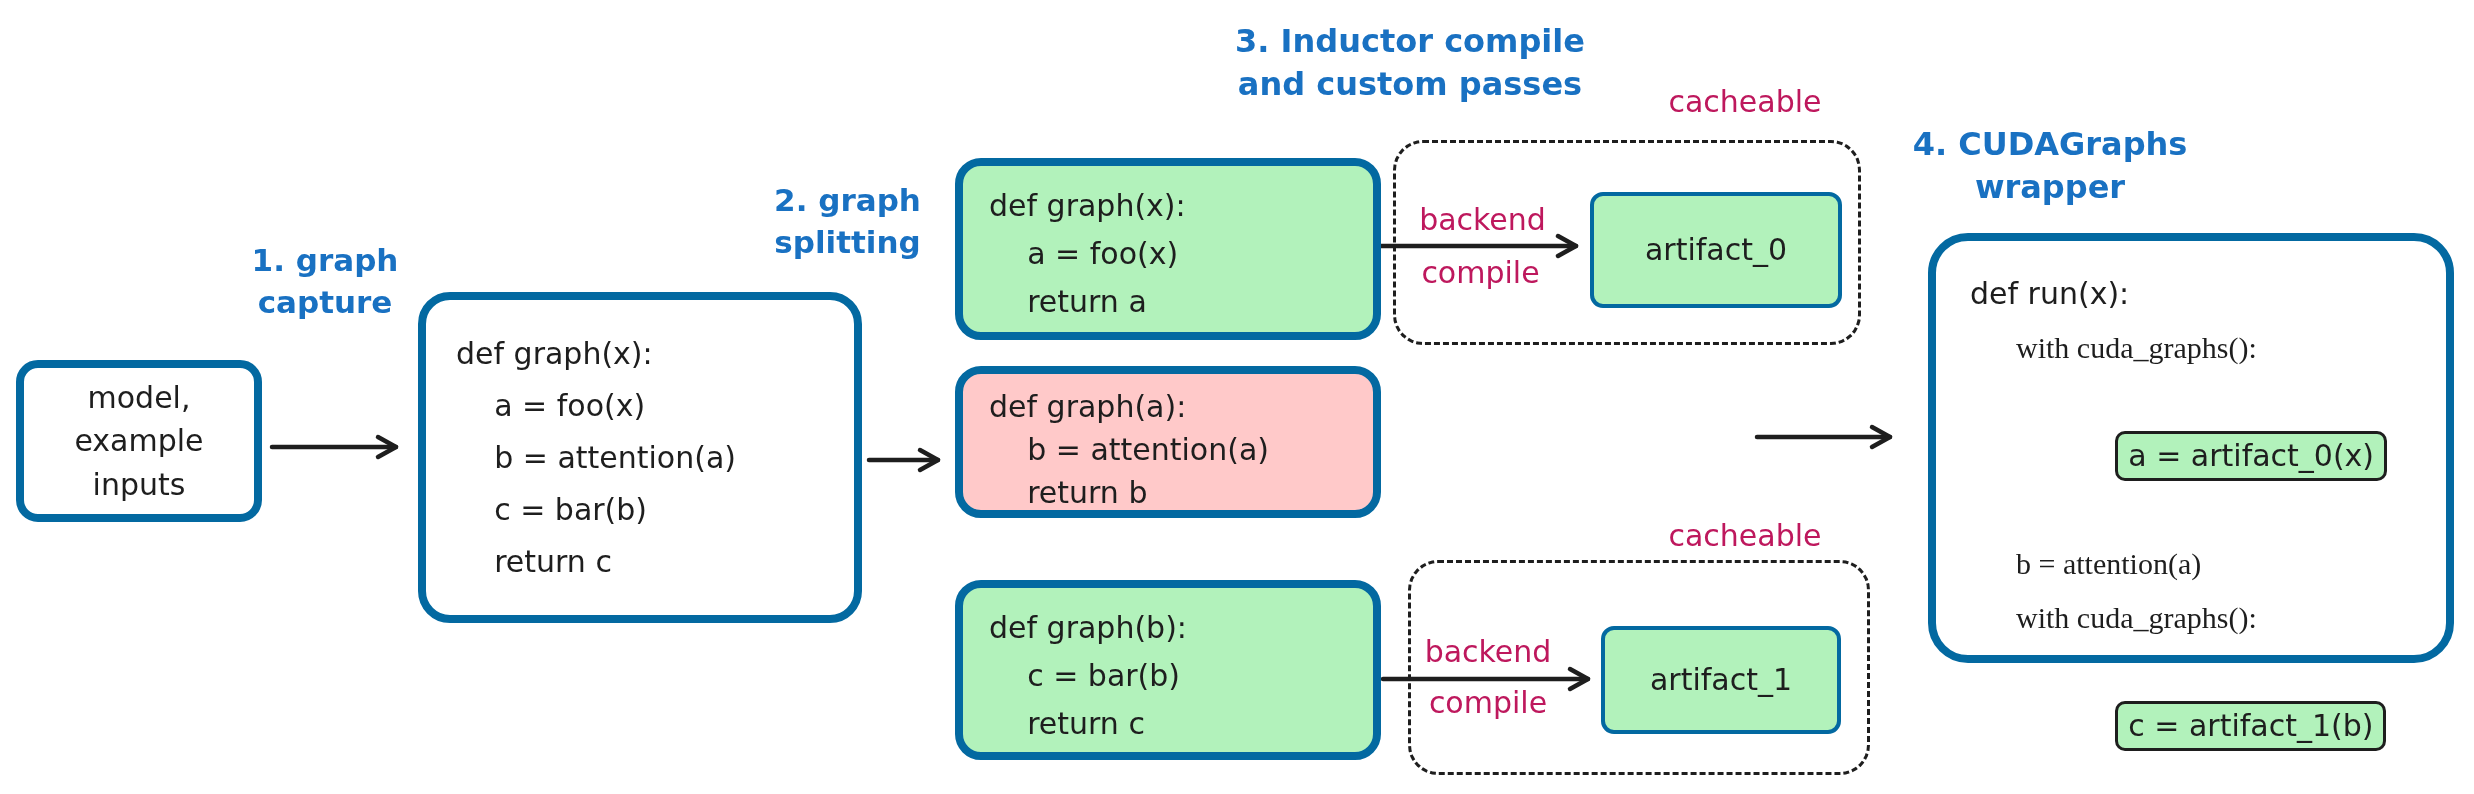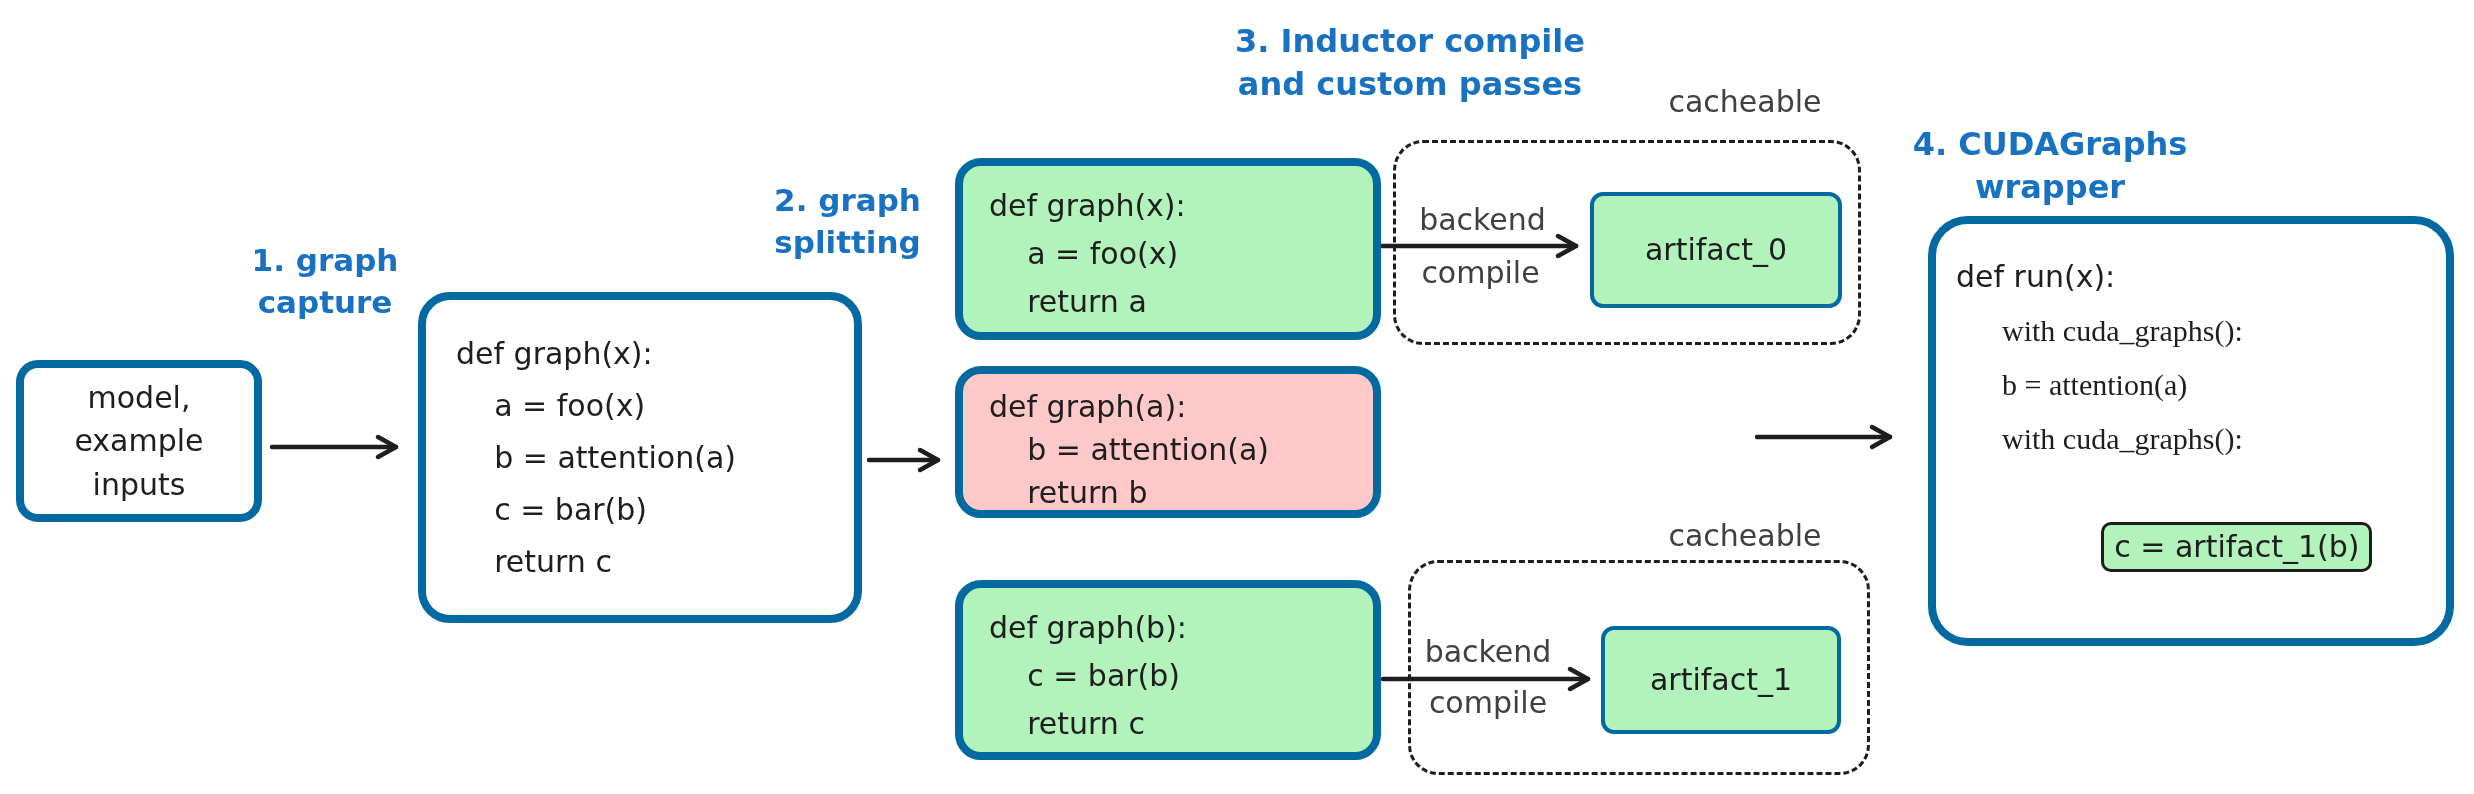--- a/index.html
+++ b/index.html
@@ -11,21 +11,21 @@
 
   .box { position: absolute; border: 8px solid #0369a1; border-radius: 32px; background: #ffffff; }
   .fill-green { background: #b2f2bb; }
   .fill-red { background: #ffc9c9; }
 
   .code { font-size: 30px; white-space: pre; color: #1e1e1e; }
 
   .blue-label { position: absolute; color: #1971c2; font-weight: bold; font-size: 31px;
                 line-height: 1.35; text-align: center; white-space: pre-line; }
 
-  .plain-label { position: absolute; font-size: 30px; color: #404040; text-align: center; }
+  .plain-label { position: absolute; font-size: 30px; color: #be185d; text-align: center; }
 
   .center-text { display: flex; align-items: center; justify-content: center;
                  text-align: center; white-space: pre-line; font-size: 30px; line-height: 1.45; }
 
   .dashed-box { position: absolute; border: 3.5px dashed #1e1e1e; border-radius: 30px; background: transparent; }
 
   .model-box { left: 16px; top: 360px; width: 246px; height: 162px; border-radius: 22px; }
 
   .graph-box { left: 418px; top: 292px; width: 444px; height: 331px; padding: 28px 30px; }
   .graph-box .code { line-height: 52px; }
@@ -37,21 +37,21 @@
   .split-box-1 .code { line-height: 43px; }
   .split-box-2 { top: 580px; height: 180px; }
 
   .dashed-top { left: 1393px; top: 140px; width: 468px; height: 205px; }
   .dashed-bottom { left: 1408px; top: 560px; width: 462px; height: 215px; }
 
   .artifact-box { border-radius: 13px; border-width: 4px; font-size: 30px; }
   .artifact0 { left: 1590px; top: 192px; width: 252px; height: 116px; }
   .artifact1 { left: 1601px; top: 626px; width: 240px; height: 108px; }
 
-  .run-box { left: 1928px; top: 216px; width: 526px; height: 430px; border-radius: 40px; padding: 26px 0 0 20px; }
+  .run-box { left: 1928px; top: 233px; width: 526px; height: 430px; border-radius: 40px; padding: 26px 0 0 34px; }
   .run-line { font-size: 30px; line-height: 54px; white-space: pre; }
   .indent-0 { padding-left: 0; }
   .indent-1 { padding-left: 46px; font-family: Liberation Serif, serif; }
   .indent-2 { padding-left: 88px; }
   .hl { display: inline-block; background: #b2f2bb; border: 3px solid #1e1e1e; border-radius: 10px;
         padding: 0 10px; line-height: 44px; }
 
   .lbl-step1 { left: 225px; top: 240px; width: 200px; }
   .lbl-step2 { left: 755px; top: 180px; width: 185px; }
   .lbl-step3 { left: 1180px; top: 20px; width: 460px; font-size: 32px; }
@@ -136,20 +136,23 @@
   <div class="dashed-box dashed-bottom"></div>
   <div class="plain-label lbl-backend-bottom">backend</div>
   <div class="plain-label lbl-compile-bottom">compile</div>
   <div class="box artifact-box artifact1 fill-green center-text">
     <span>artifact_1</span>
   </div>
 
   <div class="box run-box">
     <div class="run-line indent-0">def run(x):</div>
     <div class="run-line indent-1">with cuda_graphs():</div>
+    <div class="run-line indent-2">
+      <span class="hl">a = artifact_0(x)</span>
+    </div>
     <div class="run-line indent-1">b = attention(a)</div>
     <div class="run-line indent-1">with cuda_graphs():</div>
     <div class="run-line indent-2">
       <span class="hl">c = artifact_1(b)</span>
     </div>
 
   </div>
 
 </div>
 

